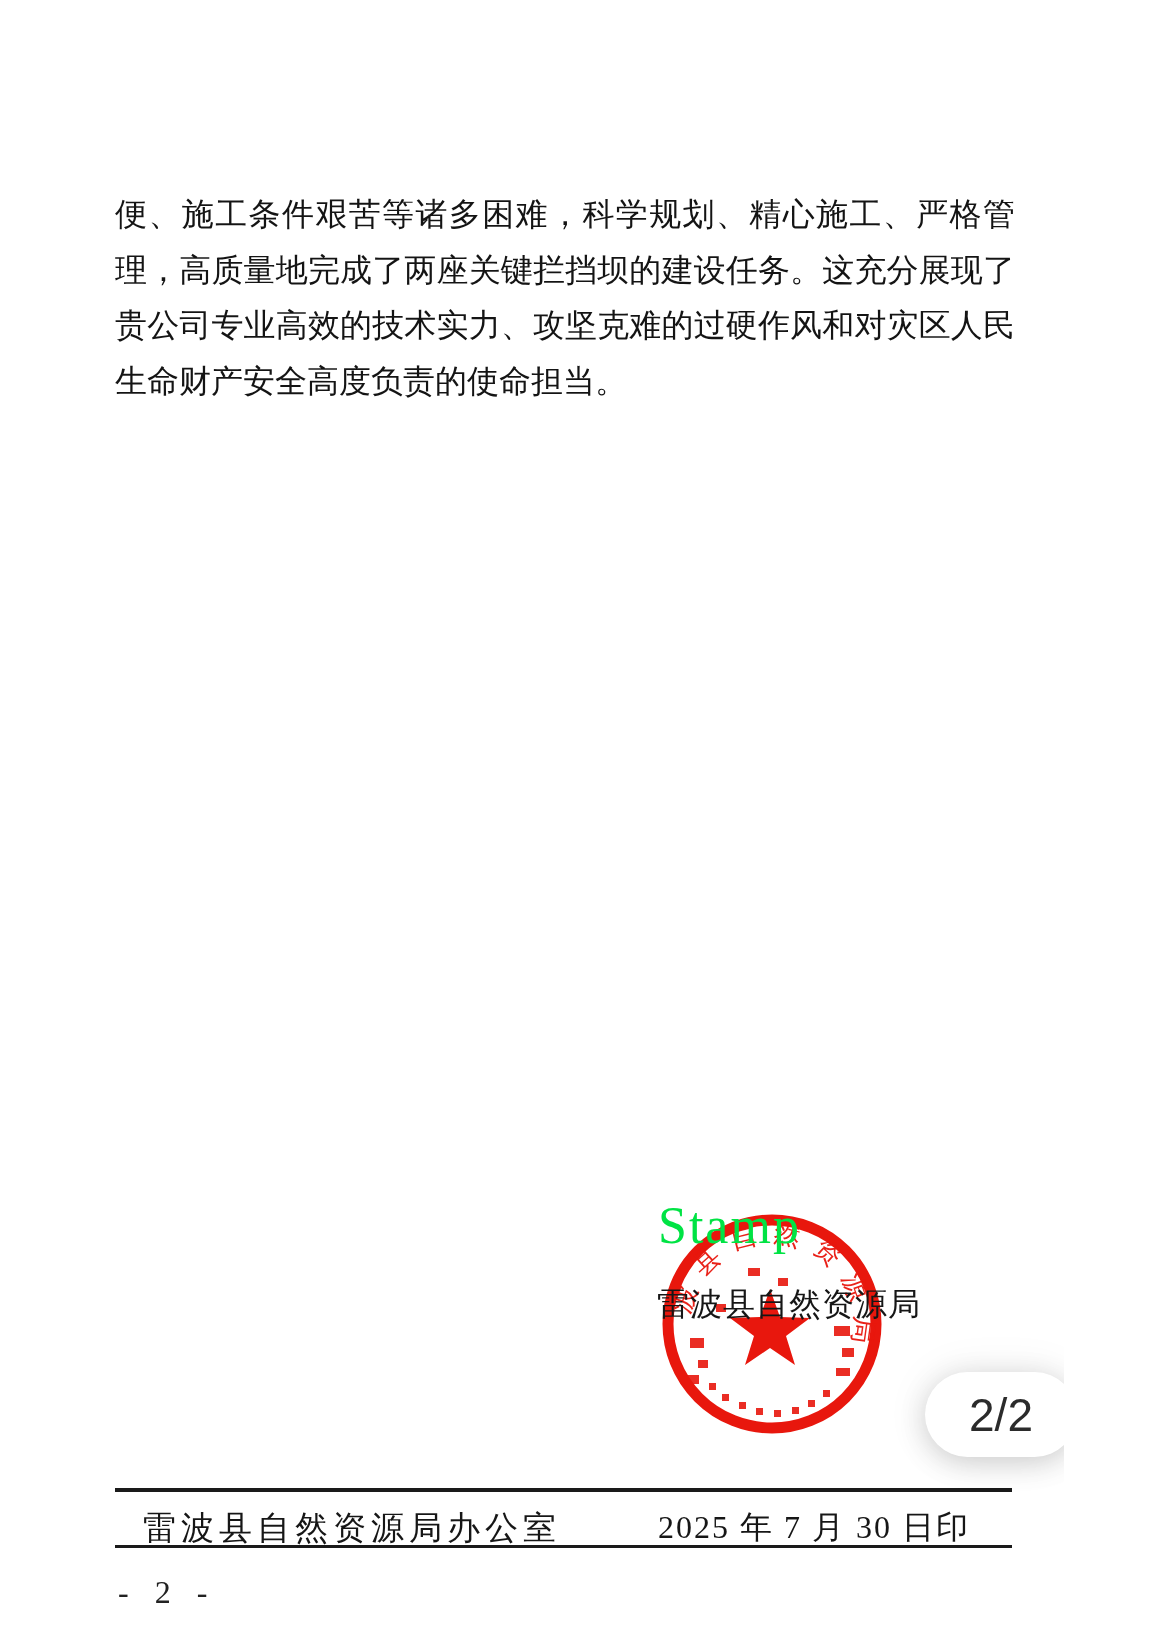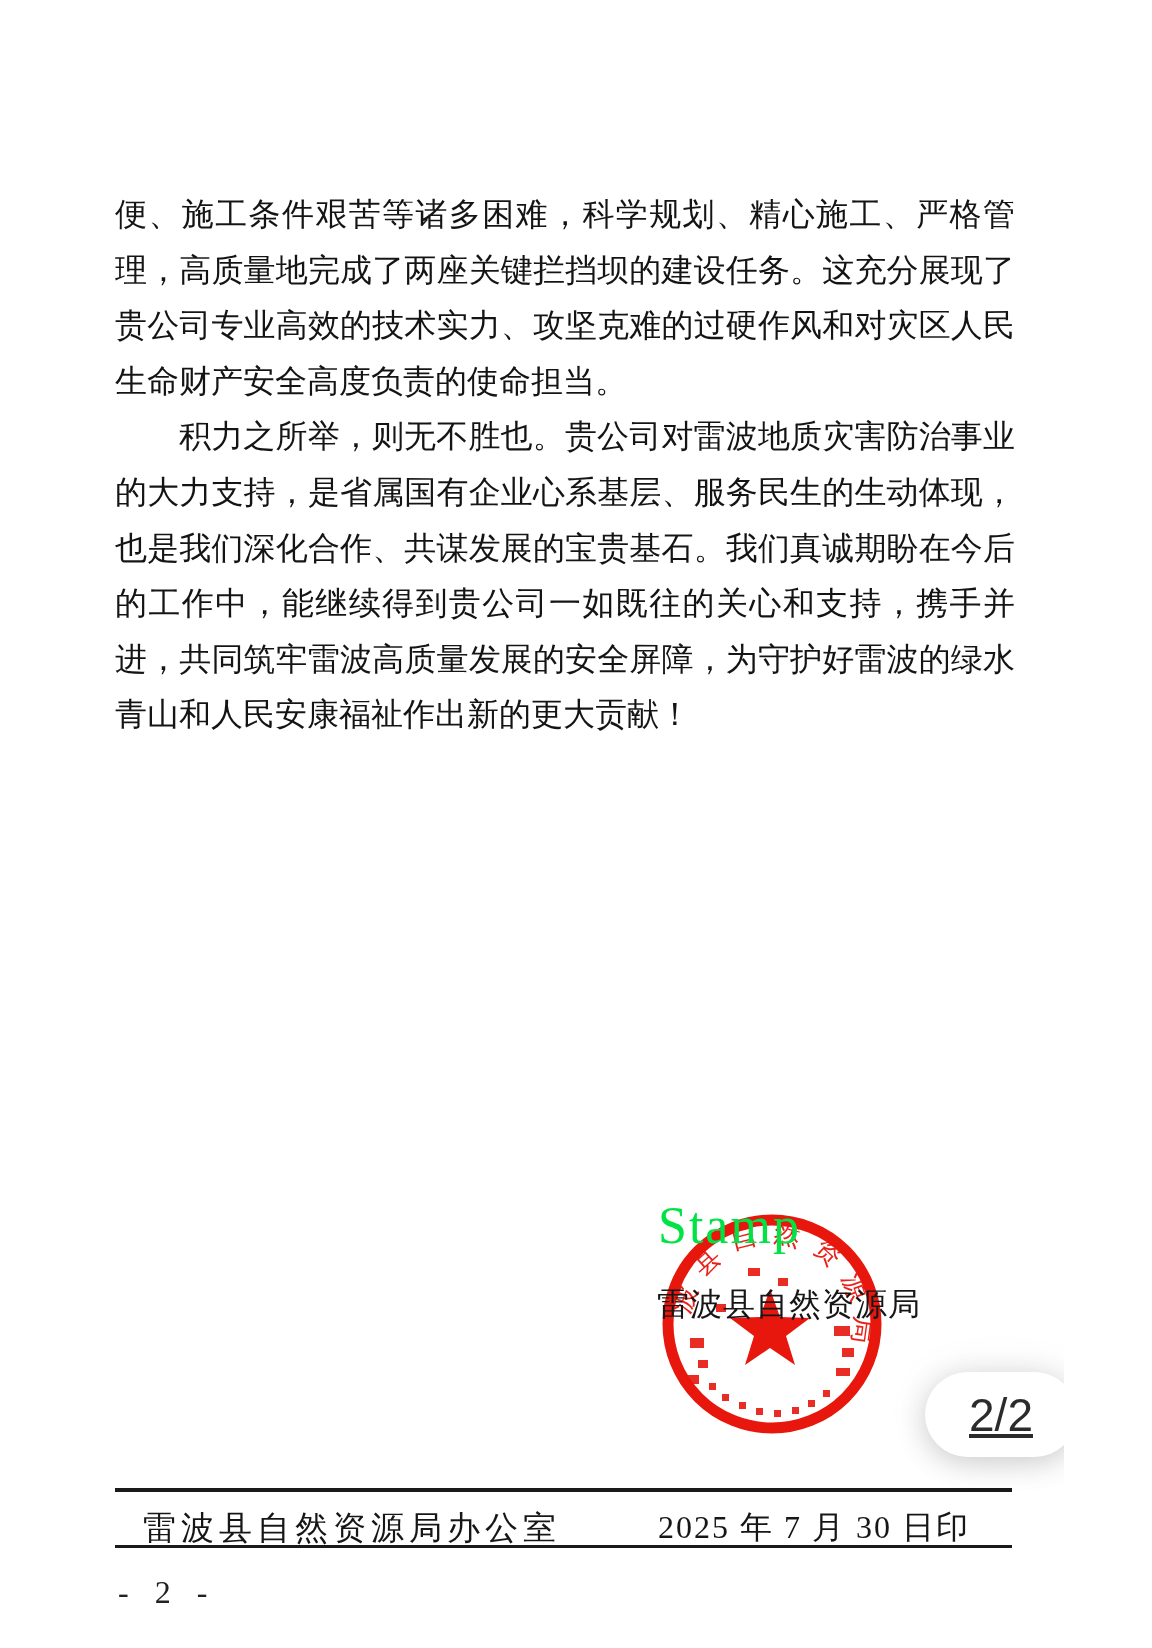--- a/index.html
+++ b/index.html
@@ -39,21 +39,21 @@
     font-size:52px;letter-spacing:2px;
     z-index:4;white-space:nowrap;
   }
   
   .page-badge{
     position:absolute;left:925px;top:1372px;width:152px;height:85px;
     background:#ffffff;border-radius:44px;
     box-shadow:0 6px 28px rgba(0,0,0,.16),0 0 46px rgba(0,0,0,.07);
     display:flex;align-items:center;justify-content:center;
     font-family:"Liberation Sans","DejaVu Sans",sans-serif;
-    font-size:46px;color:#2b2b2b;z-index:5;text-decoration:underline;
+    font-size:46px;color:#2b2b2b;z-index:5;
   }
   
   .footer-rule{position:absolute;left:115px;width:897px;background:#1a1a1a;}
   .footer-rule.top{top:1488px;height:4px;}
   .footer-rule.bottom{top:1545px;height:3px;}
   .footer-row{
     position:absolute;left:115px;top:1506px;width:897px;
     display:flex;justify-content:space-between;align-items:flex-start;
   }
   .footer-office{
@@ -69,21 +69,20 @@
     font-size:32px;letter-spacing:9px;color:#222;white-space:nowrap;
   }
 </style>
 </head>
 <body>
 
 <div class="page">
 
   <div class="letter-body">
     <p>便、施工条件艰苦等诸多困难，科学规划、精心施工、严格管理，高质量地完成了两座关键拦挡坝的建设任务。这充分展现了贵公司专业高效的技术实力、攻坚克难的过硬作风和对灾区人民生命财产安全高度负责的使命担当。</p>
-    <p class="indent">积力之所举，则无不胜也。贵公司对雷波地质灾害防治事业的大力支持，是省属国有企业心系基层、服务民生的生动体现，也是我们深化合作、共谋发展的宝贵基石。我们真诚期盼在今后的工作中，能继续得到贵公司一如既往的关心和支持，携手并进，共同筑牢雷波高质量发展的安全屏障，为守护好雷波的绿水青山和人民安康福祉作出新的更大贡献！</p>
   </div>
 
   <svg class="seal" viewBox="0 0 232 232">
     <g fill="none" stroke="#e8170d">
       <circle cx="116" cy="116" r="104" stroke-width="11"></circle>
     </g>
     <defs>
       <path id="sealArc" d="M 116 116 m -82 0 a 82 82 0 1 1 164 0 a 82 82 0 1 1 -164 0"></path>
     </defs>
     <text font-size="27" fill="#e8170d" letter-spacing="13" font-family="Liberation Serif, DejaVu Serif, serif" opacity="0.95">

